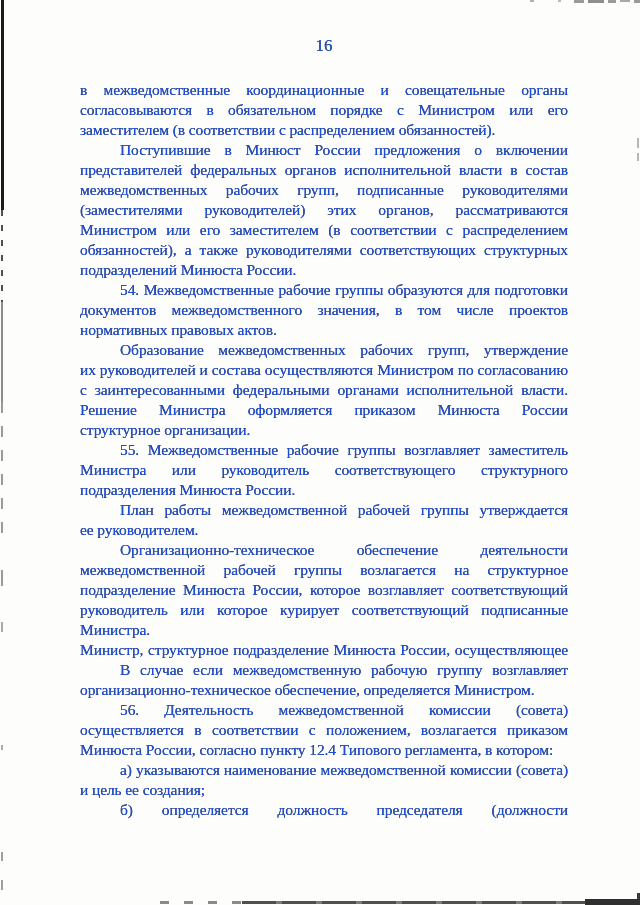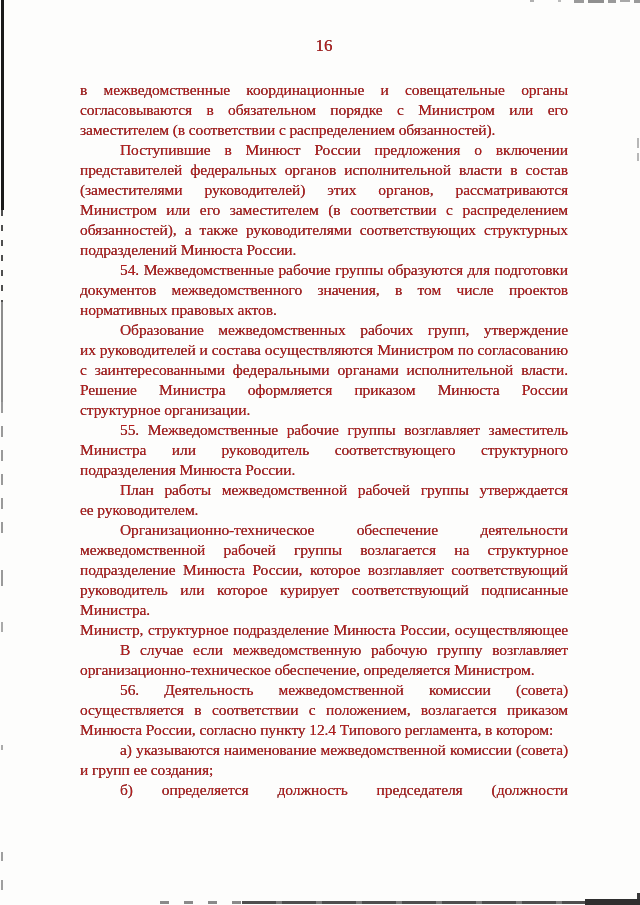--- a/index.html
+++ b/index.html
@@ -6,21 +6,21 @@
   body {
     width: 640px; height: 905px;
     background: #ffffff;
     font-family: "Liberation Serif", "DejaVu Serif", serif;
   }
   .page {
     position: relative;
     width: 640px; height: 905px;
     background: #fdfdfc;
     overflow: hidden;
-    color: #b91c1c;
+    color: #1d4ed8;
   }
   .page-number {
     position: absolute;
     top: 36px; left: 80px; width: 488px;
     text-align: center;
     font-size: 17px;
     line-height: 20px;
     text-shadow: 0 0 0.5px rgba(0,0,0,0.75);
   }
   .doc-body {
@@ -112,20 +112,21 @@
   <div class="bottom-band-main"></div>
   <div class="bottom-band-dark"></div>
 
   <div class="page-number">16</div>
   <div class="doc-body">
       <div class="line">в межведомственные координационные и совещательные органы</div>
       <div class="line">согласовываются в обязательном порядке с Министром или его</div>
       <div class="line last">заместителем (в соответствии с распределением обязанностей).</div>
       <div class="line indent">Поступившие в Минюст России предложения о включении</div>
       <div class="line">представителей федеральных органов исполнительной власти в состав</div>
+      <div class="line">межведомственных рабочих групп, подписанные руководителями</div>
       <div class="line">(заместителями руководителей) этих органов, рассматриваются</div>
       <div class="line">Министром или его заместителем (в соответствии с распределением</div>
       <div class="line">обязанностей), а также руководителями соответствующих структурных</div>
       <div class="line last">подразделений Минюста России.</div>
       <div class="line indent">54. Межведомственные рабочие группы образуются для подготовки</div>
       <div class="line">документов межведомственного значения, в том числе проектов</div>
       <div class="line last">нормативных правовых актов.</div>
       <div class="line indent">Образование межведомственных рабочих групп, утверждение</div>
       <div class="line">их руководителей и состава осуществляются Министром по согласованию</div>
       <div class="line">с заинтересованными федеральными органами исполнительной власти.</div>
@@ -141,17 +142,17 @@
       <div class="line">подразделение Минюста России, которое возглавляет соответствующий</div>
       <div class="line">руководитель или которое курирует соответствующий подписанные</div>
       <div class="line last">Министра.</div>
       <div class="line">Министр, структурное подразделение Минюста России, осуществляющее</div>
       <div class="line indent">В случае если межведомственную рабочую группу возглавляет</div>
       <div class="line last">организационно-техническое обеспечение, определяется Министром.</div>
       <div class="line indent">56. Деятельность межведомственной комиссии (совета)</div>
       <div class="line">осуществляется в соответствии с положением, возлагается приказом</div>
       <div class="line last">Минюста России, согласно пункту 12.4 Типового регламента, в котором:</div>
       <div class="line indent">а) указываются наименование межведомственной комиссии (совета)</div>
-      <div class="line last">и групп ее создания;</div>
+      <div class="line last">и цель ее создания;</div>
       <div class="line indent last">б) определяется должность председателя (должности сопредседателей);</div>
     </div>
 
 </div>
 
 </body></html>

